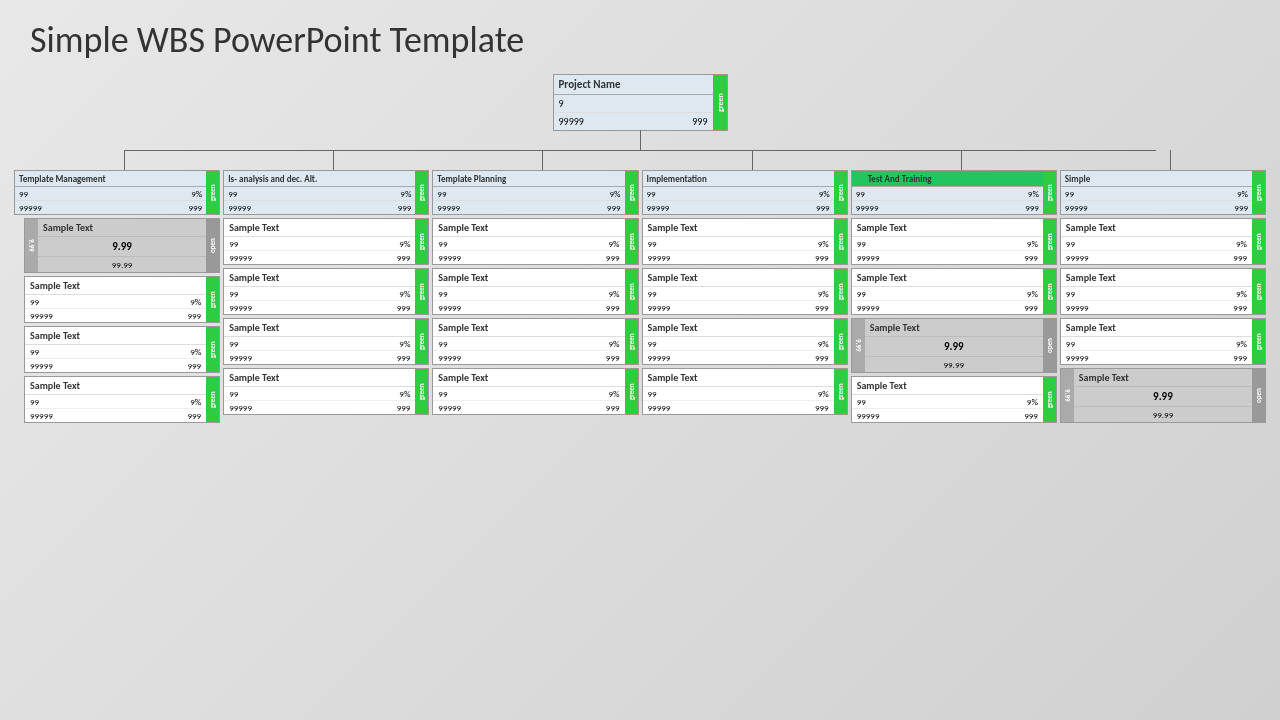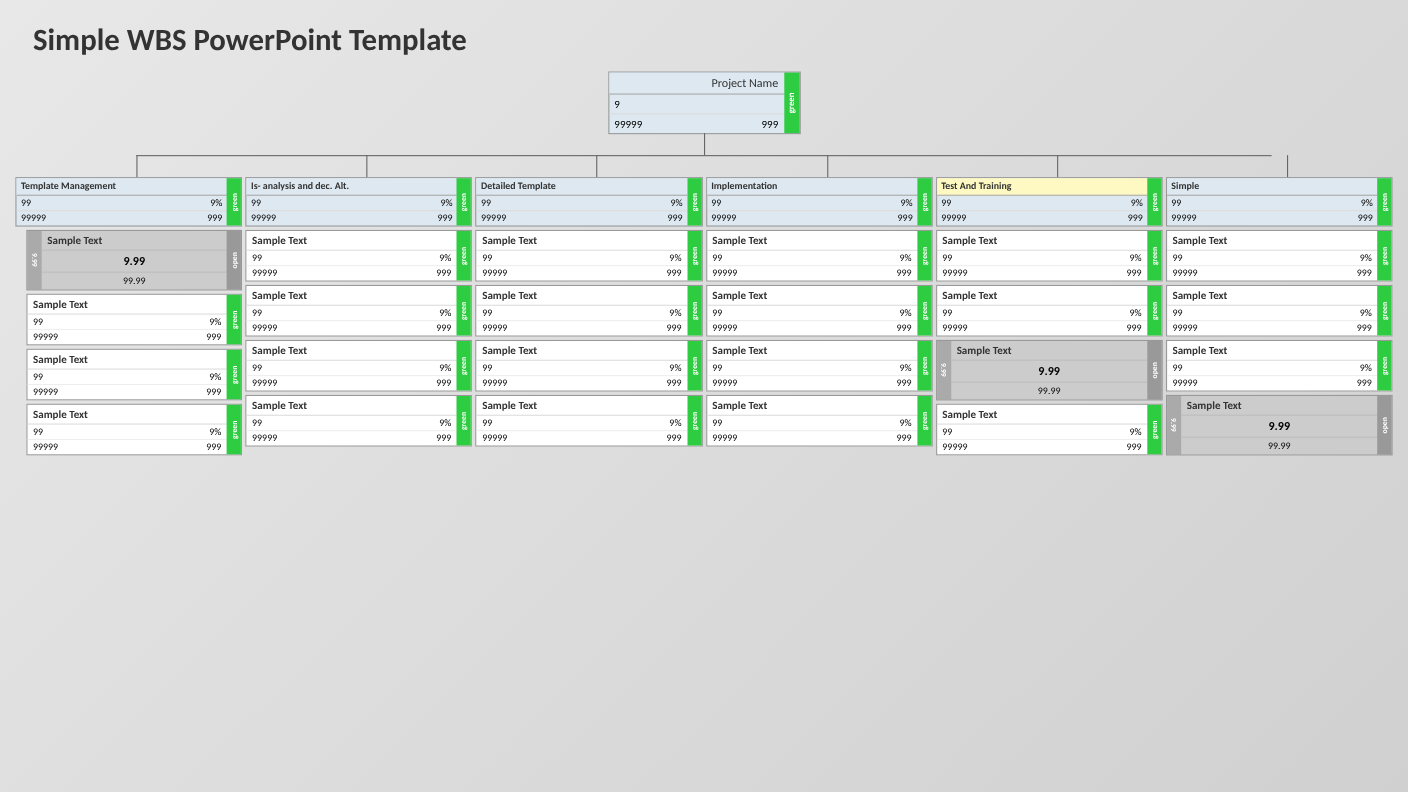--- a/index.html
+++ b/index.html
@@ -5,37 +5,37 @@
     * { box-sizing: border-box; margin: 0; padding: 0; }
     body {
       width: 1280px;
       height: 720px;
       background: linear-gradient(135deg, #e8e8e8 0%, #d0d0d0 100%);
       font-family: 'Calibri', 'Segoe UI', Arial, sans-serif;
       overflow: hidden;
     }
 
     .page-title {
-      font-size: 28px;
-      font-weight: 700;
+      font-size: 36px;
+      font-weight: 400;
       color: #333;
       padding: 18px 30px 8px 30px;
     }
   </style>
 </head>
 <body>
 
 <div class="page-title">Simple WBS PowerPoint Template</div>
 
 <div style="padding: 0 12px; position: relative;">
 
   <div style="display:flex; justify-content:center; position:relative; height:80px;">
     <div style="border:1px solid #999; background:#dde8f0; display:flex; flex-direction:row; width:175px; position:absolute; top:4px;">
       <div style="flex:1; display:flex; flex-direction:column;">
-        <div style="font-size:11px; font-weight:normal; color:#333; padding:3px 5px; border-bottom:1px solid #aaa; background:#dde8f0;text-align:right;">Project Name</div>
+        <div style="font-size:11px; font-weight:bold; color:#333; padding:3px 5px; border-bottom:1px solid #aaa; background:#dde8f0;">Project Name</div>
         <div style="display:flex; padding:2px 5px; font-size:10px; border-bottom:1px solid #ddd;">
           <span>9</span>
         </div>
         <div style="display:flex; justify-content:space-between; padding:2px 5px; font-size:10px;">
           <span>99999</span>
           <span>999</span>
         </div>
       </div>
       <div style="writing-mode:vertical-rl; transform:rotate(180deg); background:#2ecc40; color:white; font-size:8px; font-weight:bold; display:flex; align-items:center; justify-content:center; width:14px;">green</div>
     </div>
@@ -197,21 +197,21 @@
               <span>999</span>
             </div>
         </div>
         <div style="writing-mode:vertical-rl; transform:rotate(180deg); background:#2ecc40; color:white; font-size:7px; font-weight:bold; display:flex; align-items:center; justify-content:center; width:13px;">green</div>
       </div>
     </div>
 
     <div style="flex:1; display:flex; flex-direction:column; gap:3px;">
       <div style="border:1px solid #999; background:#dde8f0; display:flex; flex-direction:row;">
         <div style="flex:1; display:flex; flex-direction:column;">
-          <div style="font-size:9px; font-weight:bold; color:#333; padding:2px 4px; border-bottom:1px solid #aaa; background:#dde8f0;">Detailed Template</div>
+          <div style="font-size:9px; font-weight:bold; color:#333; padding:2px 4px; border-bottom:1px solid #aaa; background:#dde8f0;">Template Planning</div>
           <div style="display:flex; justify-content:space-between; padding:1px 4px; font-size:9px; border-bottom:1px solid #ddd;">
               <span>99</span>
               <span>9%</span>
             </div>
           <div style="display:flex; justify-content:space-between; padding:1px 4px; font-size:9px;">
               <span>99999</span>
               <span>999</span>
             </div>
         </div>
         <div style="writing-mode:vertical-rl; transform:rotate(180deg); background:#2ecc40; color:white; font-size:7px; font-weight:bold; display:flex; align-items:center; justify-content:center; width:13px;">green</div>
@@ -343,21 +343,21 @@
               <span>999</span>
             </div>
         </div>
         <div style="writing-mode:vertical-rl; transform:rotate(180deg); background:#2ecc40; color:white; font-size:7px; font-weight:bold; display:flex; align-items:center; justify-content:center; width:13px;">green</div>
       </div>
     </div>
 
     <div style="flex:1; display:flex; flex-direction:column; gap:3px;">
       <div style="border:1px solid #999; background:#dde8f0; display:flex; flex-direction:row;">
         <div style="flex:1; display:flex; flex-direction:column;">
-          <div style="font-size:9px; font-weight:bold; color:#333; padding:2px 4px; border-bottom:1px solid #aaa; background:#fef9c3;">Test And Training</div>
+          <div style="font-size:9px; font-weight:bold; color:#333; padding:2px 16px; border-bottom:1px solid #aaa; background:#22c55e;">Test And Training</div>
           <div style="display:flex; justify-content:space-between; padding:1px 4px; font-size:9px; border-bottom:1px solid #ddd;">
               <span>99</span>
               <span>9%</span>
             </div>
           <div style="display:flex; justify-content:space-between; padding:1px 4px; font-size:9px;">
               <span>99999</span>
               <span>999</span>
             </div>
         </div>
         <div style="writing-mode:vertical-rl; transform:rotate(180deg); background:#2ecc40; color:white; font-size:7px; font-weight:bold; display:flex; align-items:center; justify-content:center; width:13px;">green</div>

